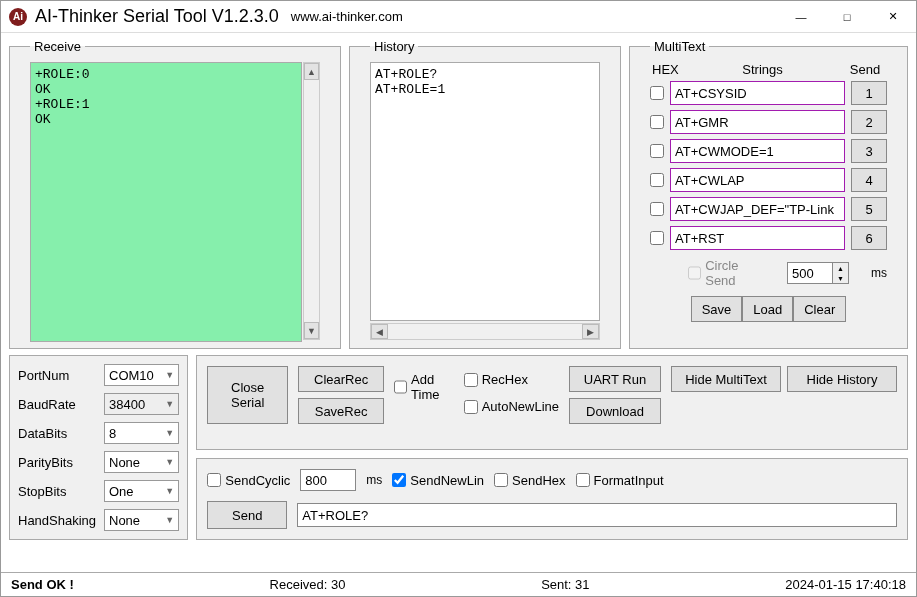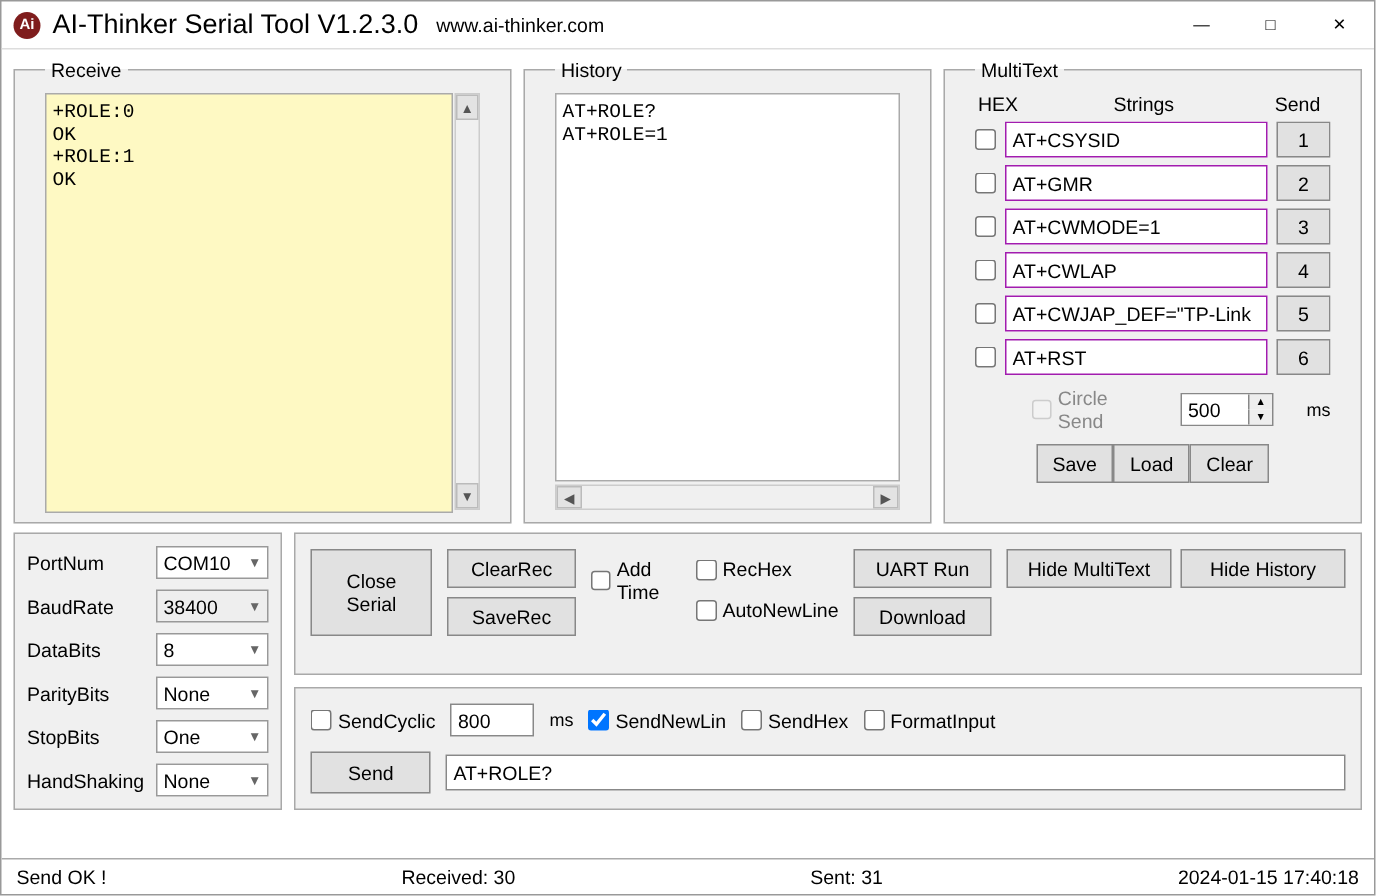--- a/index.html
+++ b/index.html
@@ -61,21 +61,21 @@
       font-size: 12px;
     }
     legend {
       padding: 0 4px;
       font-size: 13px;
     }
     .receive-fs { flex: 0 0 332px; display:flex;}
     .history-fs { flex: 0 0 272px; display:flex; flex-direction:column;}
     .multitext-fs { flex: 1; display:flex; flex-direction:column; min-width:0;}
     .textarea-readonly {
-      background: #fef9c3;
+      background: #86efac;
       border: 1px solid #aaa;
       width: 100%;
       height: 100%;
       padding: 4px;
       font-family: "Courier New", monospace;
       font-size: 13px;
       white-space: pre;
       overflow-y: auto;
       resize: none;
     }
@@ -172,21 +172,21 @@
     .send-row2 input[type=text] { flex:1; height:24px; padding:2px 4px; border:1px solid #888; font-size:13px;}
     .statusbar {
       border-top:1px solid #aaa;
       height:24px;
       display:flex;
       align-items:center;
       padding:0 10px;
       font-size:13px;
     }
     .statusbar .st-seg { margin-right:40px;}
-    .statusbar .st-send { font-weight:normal;}
+    .statusbar .st-send { font-weight:bold;}
     .statusbar .spacer { flex:1;}
     .spinner {
       display:inline-flex; align-items:center; border:1px solid #888; height:22px; background:#fff;
     }
     .spinner input{ width:44px; border:none; height:100%; padding:0 4px; font-size:13px;}
     .spinner .spin-btns{ display:flex; flex-direction:column; width:16px;}
     .spinner .spin-btns div{ height:10px; border-left:1px solid #888; display:flex; align-items:center; justify-content:center; font-size:7px; background:#eee;}
     .disabled-text { color:#888;}
   </style>
 </head>

